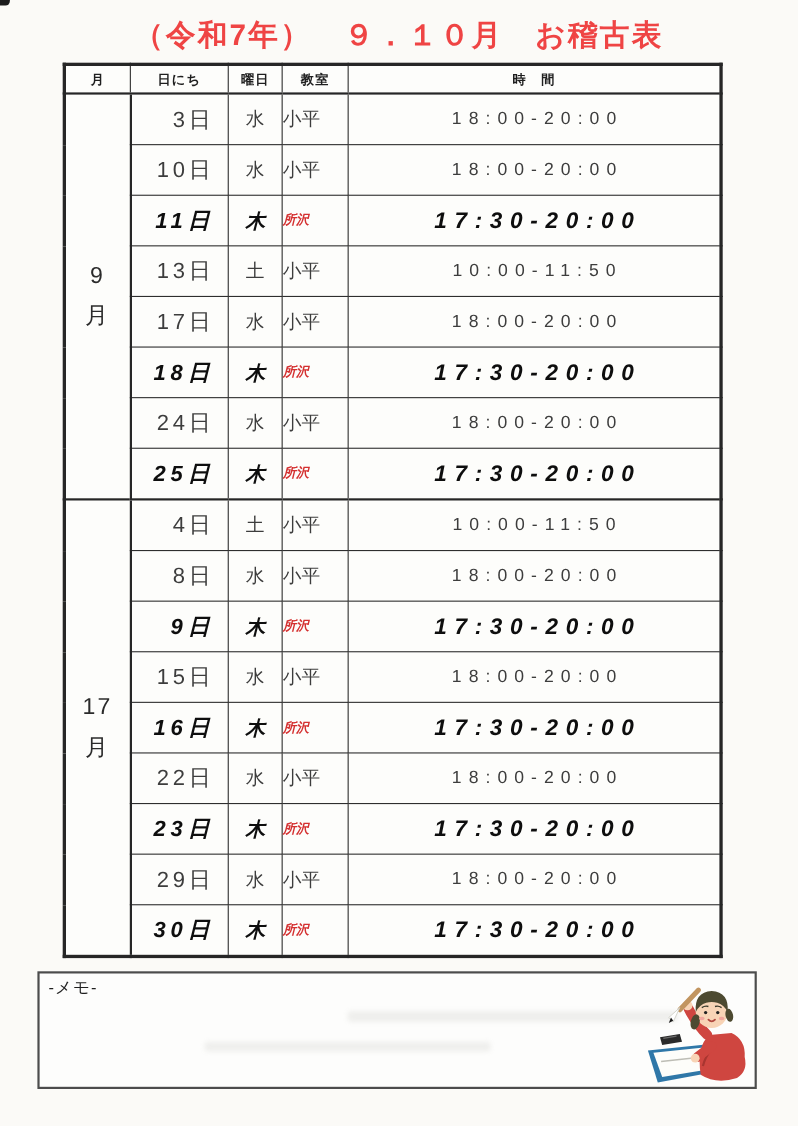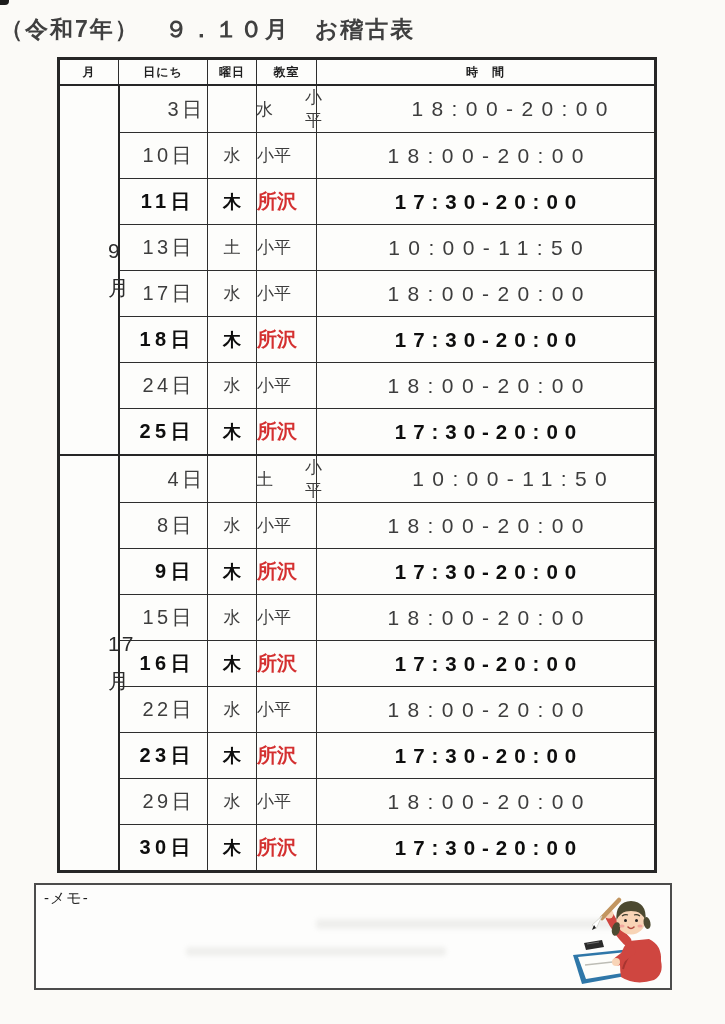--- a/index.html
+++ b/index.html
@@ -5,59 +5,59 @@
   html,body{margin:0;padding:0;}
   body{
     width:725px;height:1024px;position:relative;
     background:#fbfaf7;
     font-family:"Liberation Sans","DejaVu Sans",sans-serif;
     color:#3d3d3d;overflow:hidden;
   }
   .corner-speck{position:absolute;left:0;top:0;width:9px;height:5px;background:#1c1c1c;border-radius:0 0 4px 0;}
   .page-title{
     position:absolute;top:14px;left:0;width:100%;
-    text-align:left;font-size:23px;font-weight:bold;color:#404040;
+    text-align:center;font-size:27px;font-weight:bold;color:#ef4444;
     letter-spacing:2px;white-space:pre;
   }
   table.schedule{
     position:absolute;left:57px;top:57px;width:600px;
     border-collapse:collapse;table-layout:fixed;
     border:3px solid #262626;background:#fdfdfb;
   }
   table.schedule th,table.schedule td{border:1.5px solid #2e2e2e;padding:0;}
   table.schedule thead th{
     height:24px;font-size:12px;font-weight:bold;color:#1f1f1f;
     border-bottom:2.5px solid #262626;letter-spacing:1px;white-space:pre;
   }
   table.schedule tbody td{height:45px;}
   .month-cell{
     border-right:2.5px solid #262626 !important;
     text-align:center;vertical-align:middle;
     font-size:21px;color:#2b2b2b;font-weight:normal;
   }
   .month-cell div{line-height:1.75;letter-spacing:2px;}
-  tr.month-start td{border-top:2.5px solid #262626;padding-left:48px;}
+  tr.month-start td{border-top:2.5px solid #262626;}
   .cell-date{
     text-align:right;padding-right:12px !important;
     font-size:20px;letter-spacing:0.17em;white-space:nowrap;
   }
   .cell-day{text-align:center;font-size:17px;}
   .cell-room{text-align:left;font-size:17px;}
   .cell-time{
-    text-align:center;font-size:21px;letter-spacing:0.40em;
+    text-align:center;font-size:16px;letter-spacing:0.40em;
     white-space:nowrap;text-indent:0.40em;
   }
-  tr.emph td{color:#0e0e0e;font-weight:bold;}
+  tr.emph td{color:#0e0e0e;font-weight:bold;font-style:italic;}
   tr.emph .cell-date{letter-spacing:0.22em;}
   tr.emph .cell-day{font-size:18px;}
-  tr.emph .cell-room{color:var(--accent,#d43030);font-size:20px;margin-left:37px;}
+  tr.emph .cell-room{color:var(--accent,#d43030);font-size:12px;margin-left:37px;}
   tr.emph .cell-time{letter-spacing:0.34em;text-indent:0.34em;font-size:20.5px;text-align:center;}
   .memo-box{
     position:absolute;left:34px;top:883px;width:634px;height:103px;
-    border:2px solid #4c4c4c;background:#fdfdfc;
+    border:2px solid #4c4c4c;background:#fdfdfc;padding-left:16px;
   }
   .memo-label{
     position:absolute;left:8px;top:4px;
     font-size:15px;color:#1f1f1f;letter-spacing:1px;
   }
   .bleed-a,.bleed-b{
     position:absolute;background:#9a9a92;opacity:0.14;filter:blur(2.5px);
     border-radius:3px;pointer-events:none;
   }
   .bleed-a{left:280px;top:34px;width:300px;height:10px;}

